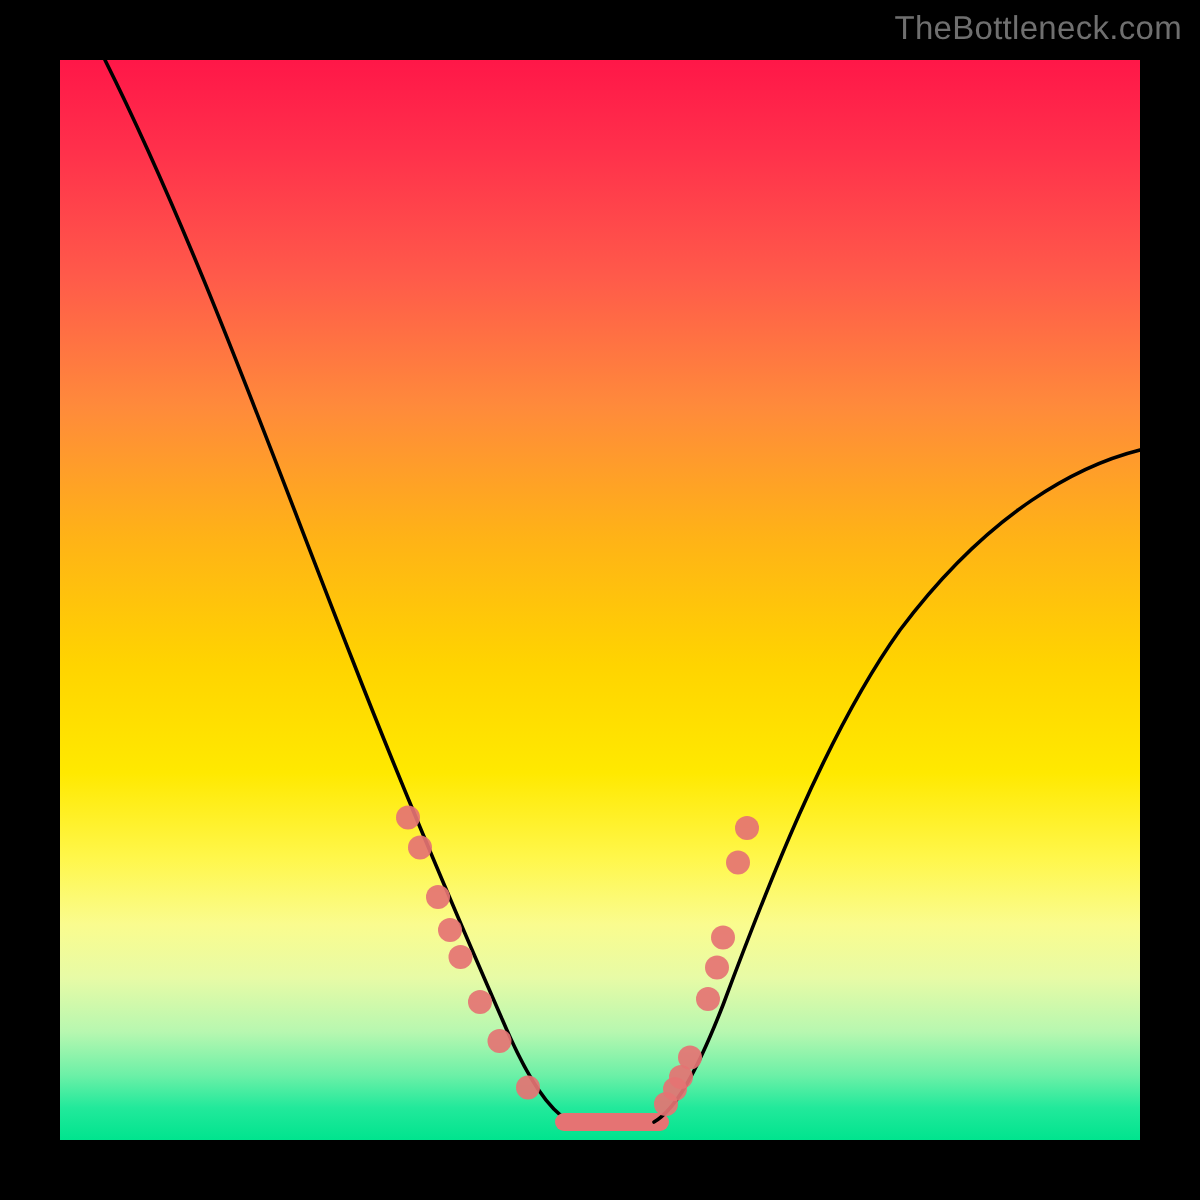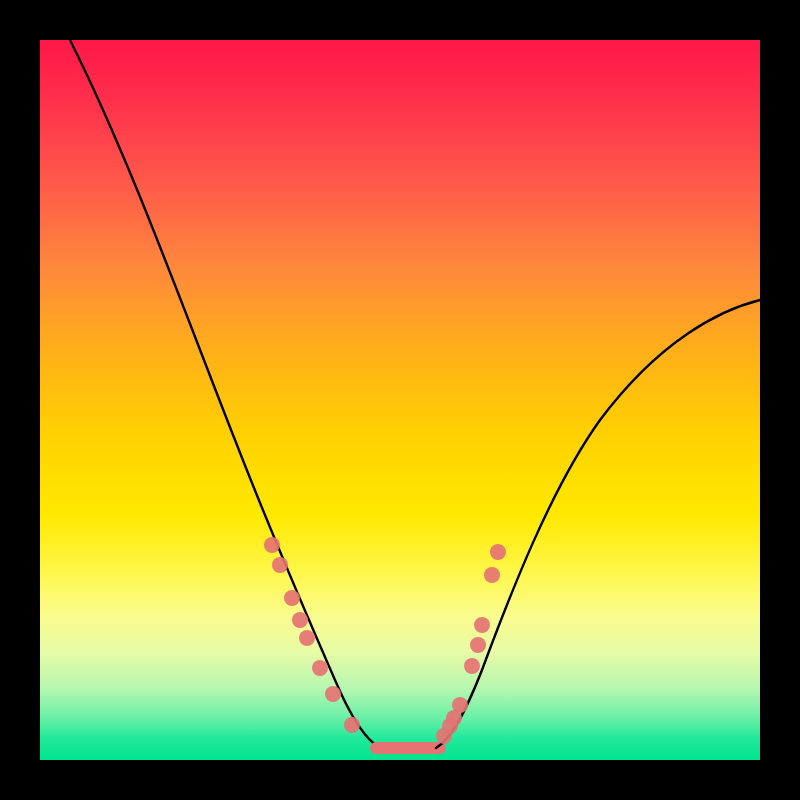--- a/index.html
+++ b/index.html
@@ -71,20 +71,21 @@
   .flat-seg {
     stroke: #e57373;
     stroke-width: 12;
     stroke-linecap: round;
   }
 </style>
 </head>
 <body>
 
 <div class="stage">
+  <div class="watermark">TheBottleneck.com</div>
 
   <div class="plot-area">
     <svg class="curve" viewBox="0 0 720 720" preserveAspectRatio="none">
 
       <path class="curve-path" d="M 30 0
                C 90 120, 140 260, 195 400
                C 230 490, 260 560, 295 640
                C 312 680, 326 700, 340 708"></path>
 
       <line class="flat-seg" x1="336" y1="708" x2="400" y2="708"></line>

